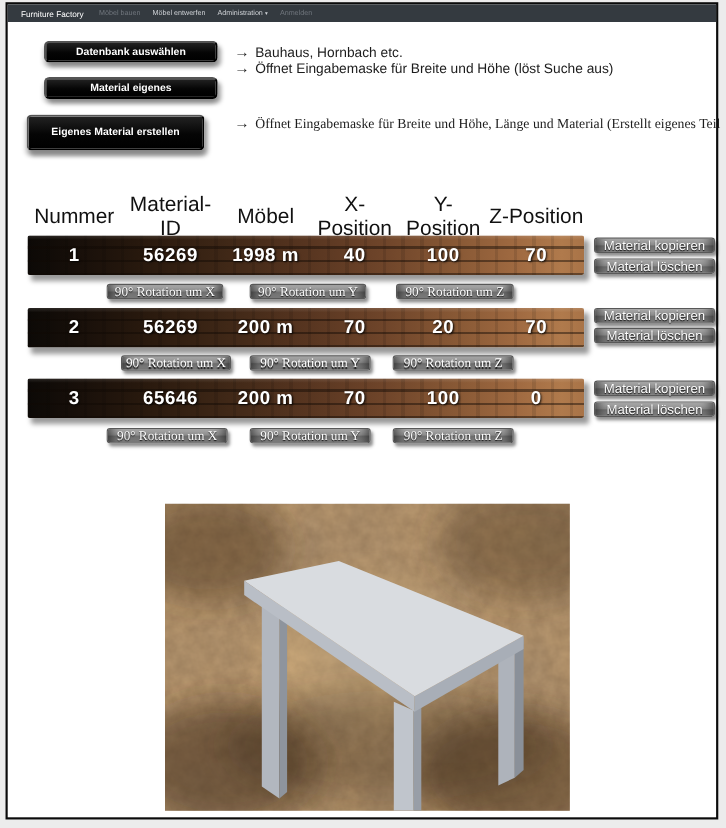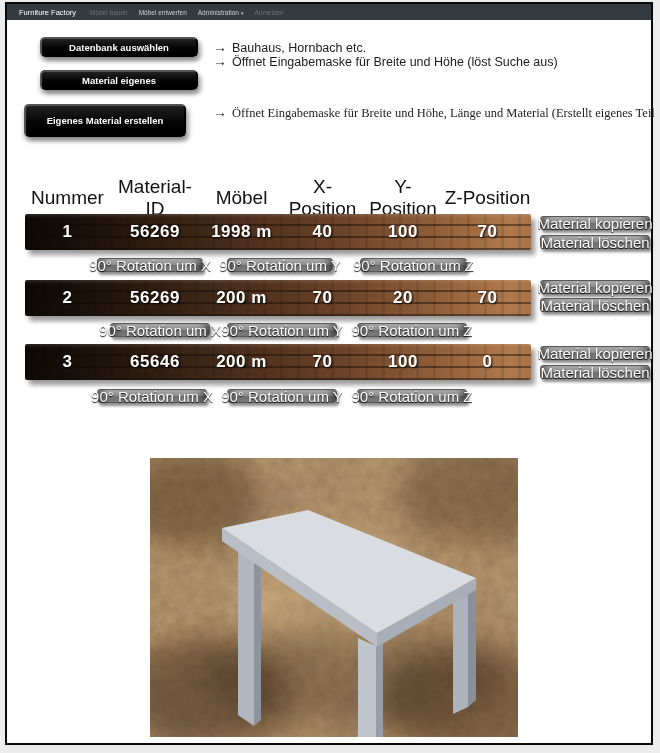--- a/index.html
+++ b/index.html
@@ -74,29 +74,29 @@
   }
   .row1{top:214px;} .row2{top:280px;} .row3{top:344px;}
 
   
   .gray-btn{
     border-radius:3px;border:1px solid #585858;box-sizing:border-box;
     background:linear-gradient(180deg,#b2b2b2 0%,#8d8d8d 45%,#6f6f6f 55%,#828282 100%);
     box-shadow:2px 3px 3px rgba(0,0,0,.45),
                inset 10px 0 10px -7px rgba(0,0,0,.55),
                inset -10px 0 10px -7px rgba(0,0,0,.55);
-    color:#fff;font-size:15px;display:flex;align-items:center;justify-content:center;
+    color:#fff;font-size:12px;display:flex;align-items:center;justify-content:center;
     text-shadow:0 1px 1px rgba(0,0,0,.9);cursor:pointer;white-space:nowrap;
   }
   .side-btn{left:540px;width:110px;height:14px;}
   .sb-copy1{top:216px;} .sb-del1{top:235px;}
   .sb-copy2{top:280px;} .sb-del2{top:298px;}
   .sb-copy3{top:346px;} .sb-del3{top:365px;}
 
-  .rot-btn{height:14px;}
+  .rot-btn{height:14px;font-family:Liberation Serif, serif;}
   .rx1{left:97px; top:258px;width:106px;}
   .ry1{left:227px;top:258px;width:106px;}
   .rz1{left:360px;top:258px;width:107px;}
   .rx2{left:110px;top:323px;width:100px;}
   .ry2{left:227px;top:323px;width:110px;}
   .rz2{left:357px;top:323px;width:110px;}
   .rx3{left:97px; top:389px;width:110px;}
   .ry3{left:227px;top:389px;width:110px;}
   .rz3{left:357px;top:389px;width:110px;}
 

